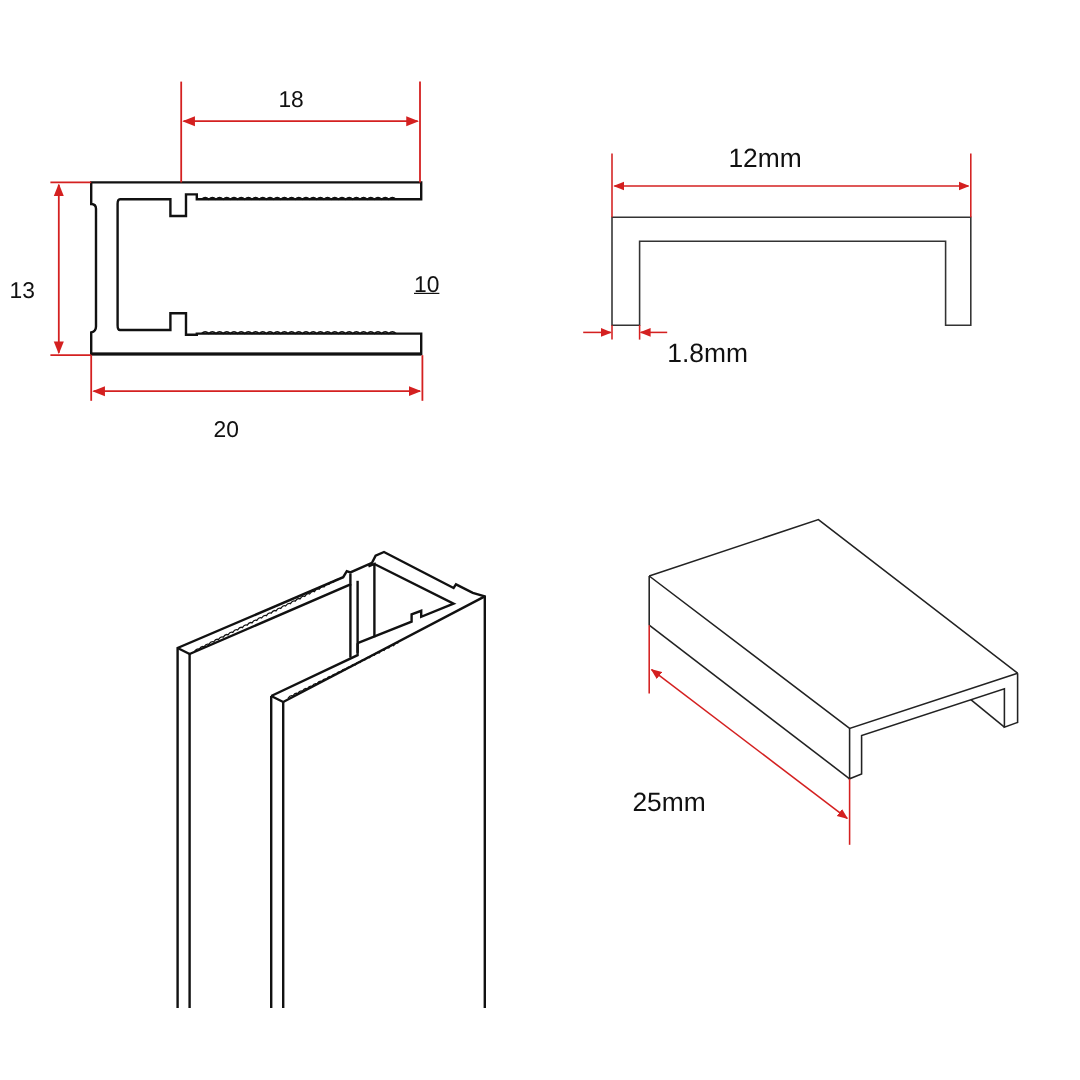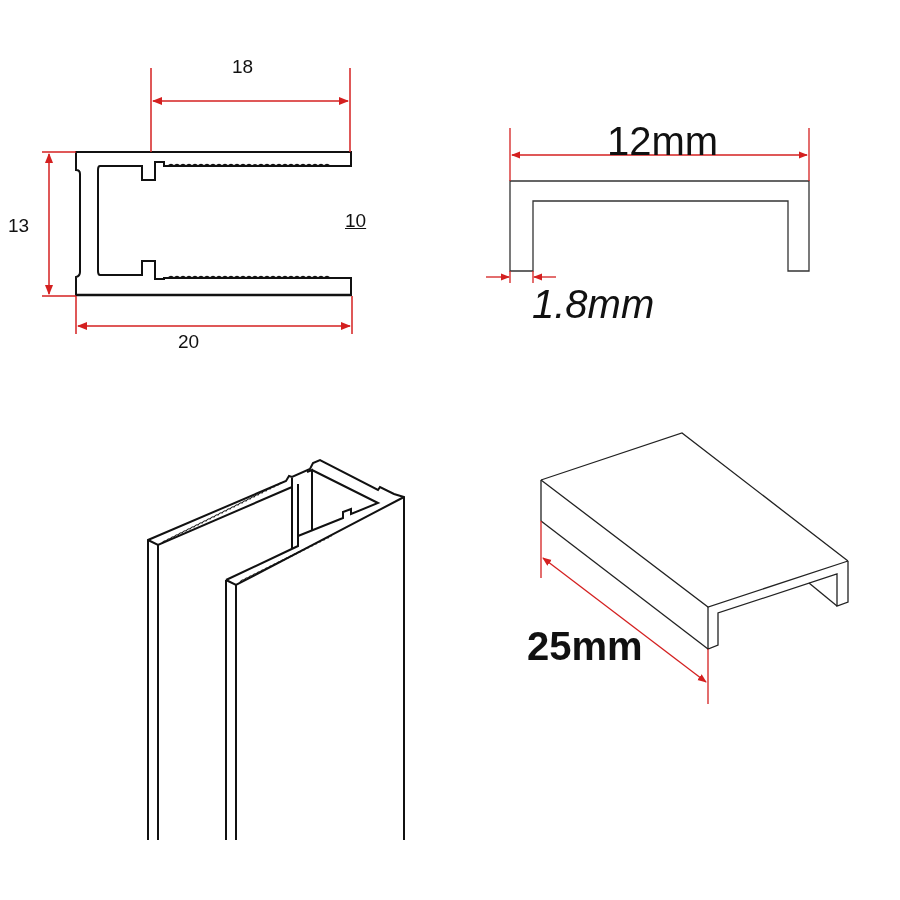--- a/index.html
+++ b/index.html
@@ -1,20 +1,20 @@
 <!DOCTYPE html>
 <html><head>
 <meta charset="utf-8">
 <style>
   html,body{margin:0;padding:0;background:#fff;}
   body{width:900px;height:900px;position:relative;overflow:hidden;font-family:"Liberation Sans",sans-serif;}
   svg{position:absolute;left:0;top:0;}
   .lbl{position:absolute;color:#111;line-height:1;white-space:nowrap;}
-  .sm{font-size:19px;}
-  .lg{font-size:40px;}
+  .sm{font-size:19px;margin-top:17px;}
+  .lg{font-size:22px;}
 </style>
 </head>
 <body>
 
 <svg width="900" height="900" viewBox="0 0 900 900">
   <defs>
     <marker id="ar" viewBox="0 0 10 10" refX="9" refY="5" markerWidth="7" markerHeight="7" orient="auto-start-reverse">
       <path d="M0,1 L10,5 L0,9 z" fill="#d42020"></path>
     </marker>
   </defs>
@@ -79,14 +79,14 @@
     <line x1="708" y1="649" x2="708" y2="704"></line>
     <line x1="543" y1="558" x2="706" y2="682" marker-start="url(#ar)" marker-end="url(#ar)"></line>
   </g>
 </svg>
 
 <div class="lbl sm" style="left:232px;top:57px;">18</div>
 <div class="lbl sm" style="left:8px;top:216px;">13</div>
 <div class="lbl sm" style="left:345px;top:211px;text-decoration:underline;">10</div>
 <div class="lbl sm" style="left:178px;top:332px;">20</div>
 <div class="lbl lg" style="left:607px;top:121px;">12mm</div>
-<div class="lbl lg" style="left:532px;top:284px;font-style:italic;">1.8mm</div>
-<div class="lbl lg" style="left:527px;top:626px;font-weight:bold;">25mm</div>
+<div class="lbl lg" style="left:556px;top:284px;">1.8mm</div>
+<div class="lbl lg" style="left:527px;top:658px;">25mm</div>
 
 </body></html>

